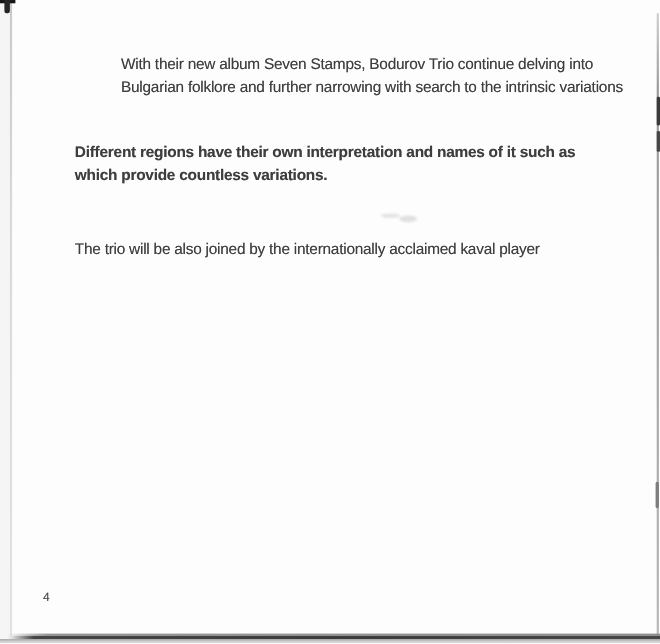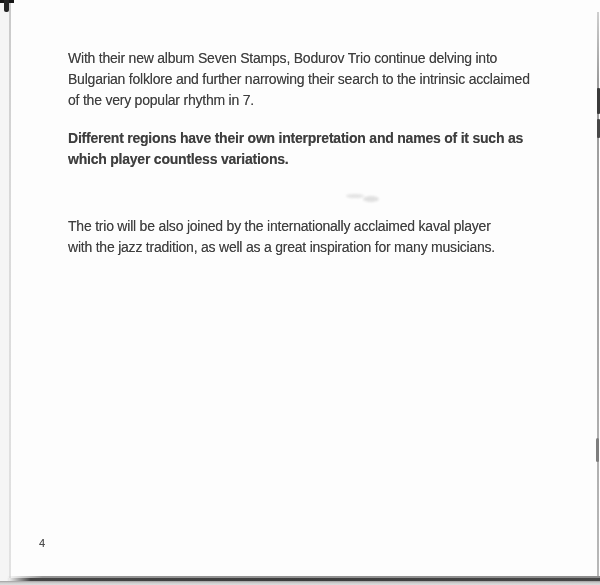--- a/index.html
+++ b/index.html
@@ -122,21 +122,21 @@
   }
   .paragraph {
     position: absolute;
     left: 0;
   }
   .paragraph .line {
     white-space: nowrap;
     height: 21px;
     line-height: 21px;
   }
-  .para-1 { top: 48px; }
+  .para-1 { top: 48px; margin-left: 42px; }
   .para-2 { top: 128px; font-weight: bold; }
   .para-3 { top: 216px; }
 
   .page-number {
     position: absolute;
     left: 39px; top: 537px;
     font-size: 11px;
     line-height: 13px;
     color: #4d4d4d;
     text-shadow: 0 0 0.5px rgba(77,77,77,0.5);
@@ -158,31 +158,29 @@
   <div class="edge-bottom-shadow-upper"></div>
   <div class="edge-bottom-band"></div>
   <div class="edge-bottom-fade"></div>
   <div class="smudge-1"></div>
   <div class="smudge-2"></div>
 
   <div class="text-block">
 
     <div class="paragraph para-1">
       <div class="line">With their new album Seven Stamps, Bodurov Trio continue delving into</div>
-      <div class="line">Bulgarian folklore and further narrowing their search to the intrinsic acclaimed</div>
-      <div class="line">of the very popular rhythm in 7.</div>
+      <div class="line">Bulgarian folklore and further narrowing with search to the intrinsic variations</div>
     </div>
 
     <div class="paragraph para-2">
       <div class="line">Different regions have their own interpretation and names of it such as</div>
-      <div class="line">which player countless variations.</div>
+      <div class="line">which provide countless variations.</div>
     </div>
 
     <div class="paragraph para-3">
       <div class="line">The trio will be also joined by the internationally acclaimed kaval player</div>
-      <div class="line">with the jazz tradition, as well as a great inspiration for many musicians.</div>
     </div>
 
   </div>
 
   <div class="page-number">4</div>
 
 </div>
 
 </body></html>

